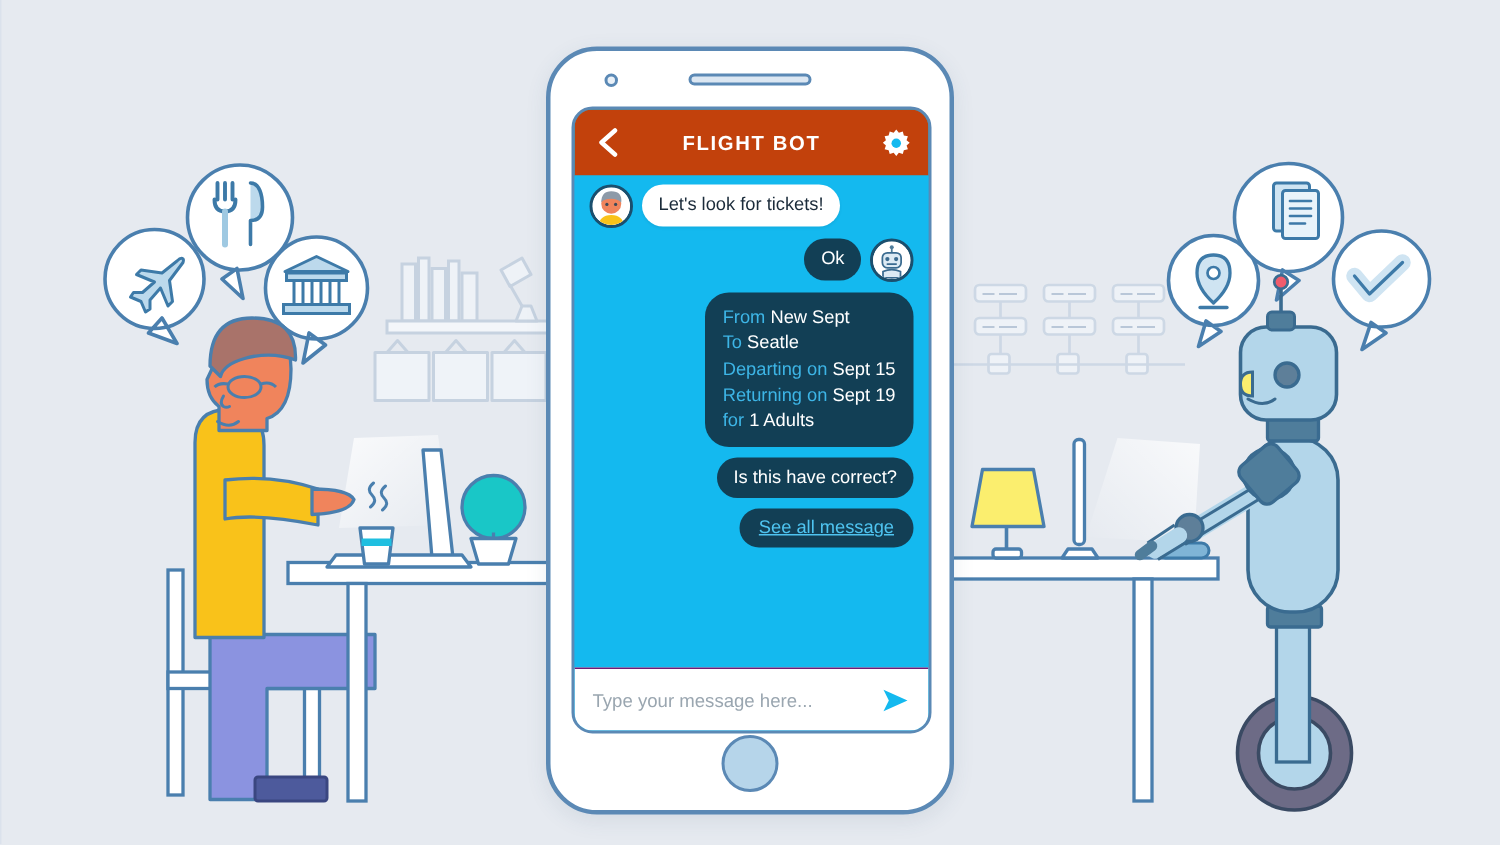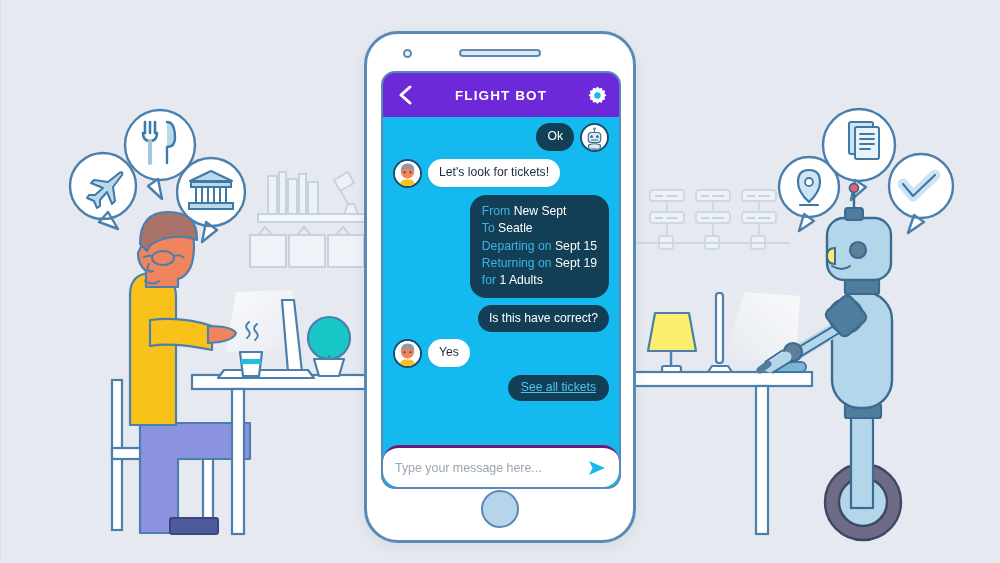--- a/index.html
+++ b/index.html
@@ -88,21 +88,21 @@
     box-sizing: border-box;
     background: #14b9ef;
     display: flex;
     flex-direction: column;
   }
 
   
   .chat-header {
     flex: 0 0 auto;
     height: 44px;
-    background: #6d28d9;
+    background: #c2410c;
     display: flex;
     align-items: center;
     justify-content: space-between;
     padding: 0 10px;
     box-sizing: border-box;
   }
   .chat-title {
     color: #ffffff;
     font-size: 13.5px;
     font-weight: bold;
@@ -189,22 +189,21 @@
 
   
   .composer {
     flex: 0 0 auto;
     height: 42px;
     background: #ffffff;
     display: flex;
     align-items: center;
     padding: 0 12px;
     box-sizing: border-box;
-    border-top: 3px solid #701a75;
-    border-radius: 16px;
+    border-top: 1px solid #701a75;
   }
   .composer-input {
     flex: 1 1 auto;
     border: none;
     outline: none;
     background: transparent;
     font-family: "Liberation Sans", sans-serif;
     font-size: 12.4px;
     color: #5c6b77;
     padding: 0;
@@ -471,48 +470,48 @@
         <div class="hdr-btn">
           <svg width="19" height="19" viewBox="0 0 24 24">
             <path fill="#ffffff" d="M12 0.5 l2.2 2.6 3.3 -1 0.9 3.3 3.4 0.7 -1.1 3.3 2.6 2.2 -2.6 2.2 1.1 3.3 -3.4 0.7 -0.9 3.3 -3.3 -1 -2.2 2.6 -2.2 -2.6 -3.3 1 -0.9 -3.3 -3.4 -0.7 1.1 -3.3 -2.6 -2.2 2.6 -2.2 -1.1 -3.3 3.4 -0.7 0.9 -3.3 3.3 1 z"></path>
             <circle cx="12" cy="12" r="4" fill="#14b9ef"></circle>
           </svg>
         </div>
       </div>
 
       <div class="messages">
 
+        <div class="row left">
+          <div class="avatar user">
+            <svg width="25" height="25" viewBox="0 0 30 30">
+              <circle cx="15" cy="15" r="15" fill="#ffffff"></circle>
+              <path d="M15 22 c7 0 10 4 10 9 h-20 c0 -5 3 -9 10 -9 z" fill="#f9c21a"></path>
+              <circle cx="15" cy="13" r="8" fill="#f0845c"></circle>
+              <path d="M7 12 q0 -9 8 -9 q9 0 8 9 q-3 -3 -8 -3 q-6 0 -8 3 z" fill="#8d9aa8"></path>
+              <circle cx="11.5" cy="13.5" r="1.3" fill="#3b4a59"></circle>
+              <circle cx="18.5" cy="13.5" r="1.3" fill="#3b4a59"></circle>
+            </svg>
+          </div>
+          <div class="bubble white">Let's look for tickets!</div>
+        </div>
+
         <div class="row right">
           <div class="bubble dark">Ok</div>
           <div class="avatar bot">
             <svg width="25" height="25" viewBox="0 0 30 30">
               <circle cx="15" cy="15" r="15" fill="#ffffff"></circle>
               <circle cx="15" cy="4.5" r="1.6" fill="#4f7d9b"></circle>
               <path d="M15 6 v2.5" stroke="#4f7d9b" stroke-width="1.4"></path>
               <rect x="7.5" y="9" width="15" height="12" rx="4" fill="#dceaf4" stroke="#3a6b90" stroke-width="1.4"></rect>
               <circle cx="11.5" cy="14" r="1.7" fill="#3a6b90"></circle>
               <circle cx="18.5" cy="14" r="1.7" fill="#3a6b90"></circle>
               <path d="M11.5 18 h7" stroke="#3a6b90" stroke-width="1.4" stroke-linecap="round"></path>
               <path d="M8 24 q7 -3 14 0 v5 h-14 z" fill="#dceaf4" stroke="#3a6b90" stroke-width="1.4"></path>
             </svg>
           </div>
-        </div>
-
-        <div class="row left">
-          <div class="avatar user">
-            <svg width="25" height="25" viewBox="0 0 30 30">
-              <circle cx="15" cy="15" r="15" fill="#ffffff"></circle>
-              <path d="M15 22 c7 0 10 4 10 9 h-20 c0 -5 3 -9 10 -9 z" fill="#f9c21a"></path>
-              <circle cx="15" cy="13" r="8" fill="#f0845c"></circle>
-              <path d="M7 12 q0 -9 8 -9 q9 0 8 9 q-3 -3 -8 -3 q-6 0 -8 3 z" fill="#8d9aa8"></path>
-              <circle cx="11.5" cy="13.5" r="1.3" fill="#3b4a59"></circle>
-              <circle cx="18.5" cy="13.5" r="1.3" fill="#3b4a59"></circle>
-            </svg>
-          </div>
-          <div class="bubble white">Let's look for tickets!</div>
         </div>
 
         <div class="row right">
           <div class="bubble info">
             <div>
               <span class="kw">From</span>
               <span>New Sept</span>
             </div>
             <div>
               <span class="kw">To</span>
@@ -530,38 +529,25 @@
               <span class="kw">for</span>
               <span>1 Adults</span>
             </div>
           </div>
         </div>
 
         <div class="row right">
           <div class="bubble dark">Is this have correct?</div>
         </div>
 
-        <div class="row left">
-          <div class="avatar user">
-            <svg width="25" height="25" viewBox="0 0 30 30">
-              <circle cx="15" cy="15" r="15" fill="#ffffff"></circle>
-              <path d="M15 22 c7 0 10 4 10 9 h-20 c0 -5 3 -9 10 -9 z" fill="#f9c21a"></path>
-              <circle cx="15" cy="13" r="8" fill="#f0845c"></circle>
-              <path d="M7 12 q0 -9 8 -9 q9 0 8 9 q-3 -3 -8 -3 q-6 0 -8 3 z" fill="#8d9aa8"></path>
-              <circle cx="11.5" cy="13.5" r="1.3" fill="#3b4a59"></circle>
-              <circle cx="18.5" cy="13.5" r="1.3" fill="#3b4a59"></circle>
-            </svg>
-          </div>
-          <div class="bubble white">Yes</div>
-        </div>
 
 
         <div class="row right">
           <div class="bubble link">
-            <span class="link-text">See all tickets</span>
+            <span class="link-text">See all message</span>
           </div>
         </div>
 
       </div>
 
       <div class="composer">
         <input class="composer-input" type="text" placeholder="Type your message here..." style="">
         <div class="send-btn">
           <svg width="18" height="16" viewBox="0 0 20 18">
             <path d="M1 1 L19 9 L1 17 L5 9 z" fill="#14b9ef"></path>

